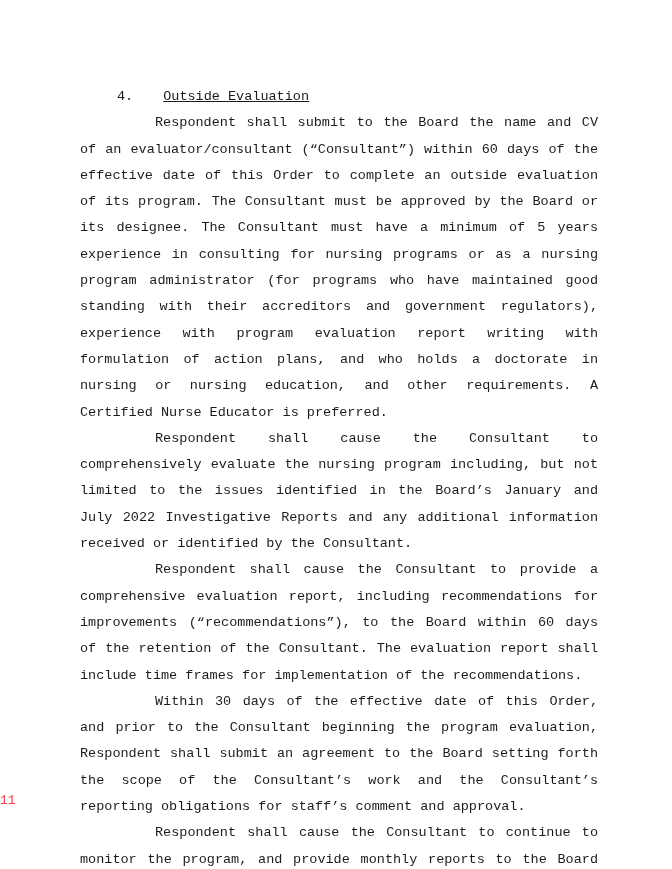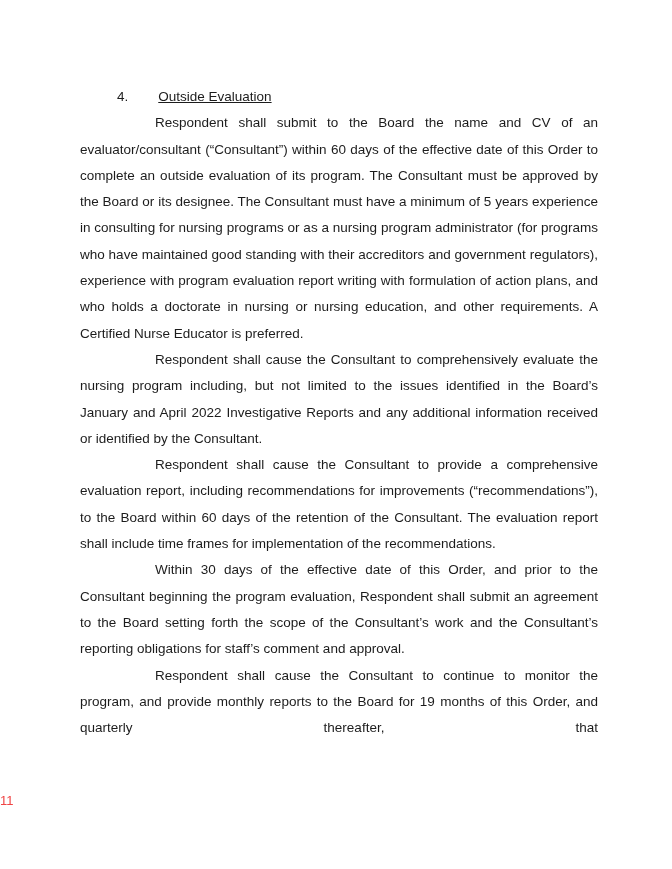--- a/index.html
+++ b/index.html
@@ -5,21 +5,21 @@
   html, body {
     margin: 0;
     padding: 0;
     background: #ffffff;
   }
   .page {
     position: relative;
     width: 628px;
     height: 869px;
     background: #ffffff;
-    font-family: Liberation Sans, sans-serif;
+    font-family: Liberation Mono, monospace;
     color: #1c1c1c;
     overflow: hidden;
   }
   .content {
     position: absolute;
     left: 80px;
     top: 84px;
     width: 518px;
     font-size: 13.5px;
     line-height: 26.3px;
@@ -53,21 +53,21 @@
 </head>
 <body>
 
 <div class="page">
   <div class="content">
     <p class="heading"><span class="num">4.</span><span class="title">Outside Evaluation</span></p>
 
     <p>Respondent shall submit to the Board the name and CV of an evaluator/consultant (“Consultant”) within 60 days of the effective date of this Order to complete an outside evaluation of its program.  The Consultant must be approved by the Board or its designee.  The Consultant must have a minimum of 5 years experience in consulting for nursing programs or as a nursing program administrator (for programs who have maintained good standing with their accreditors and government regulators), experience with program evaluation report writing with formulation of action plans, and who holds a doctorate in nursing or nursing education, and other requirements.  A Certified Nurse Educator is preferred.</p>
 
 
-    <p>Respondent shall cause the Consultant to comprehensively evaluate the nursing program including, but not limited to the issues identified in the Board’s January and April 2022 Investigative Reports and any additional information received or identified by the Consultant.</p>
+    <p>Respondent shall cause the Consultant to comprehensively evaluate the nursing program including, but not limited to the issues identified in the Board’s January and July 2022 Investigative Reports and any additional information received or identified by the Consultant.</p>
 
     <p>Respondent shall cause the Consultant to provide a comprehensive evaluation report, including recommendations for improvements (“recommendations”), to the Board within 60 days of the retention of the Consultant.  The evaluation report shall include time frames for implementation of the recommendations.</p>
 
     <p>Within 30 days of the effective date of this Order, and prior to the Consultant beginning the program evaluation, Respondent shall submit an agreement to the Board setting forth the scope of the Consultant’s work and the Consultant’s reporting obligations for staff’s comment and approval.</p>
 
 
     <p class="continued">Respondent shall cause the Consultant to continue to monitor the program, and provide monthly reports to the Board for 19 months of this Order, and quarterly thereafter, that</p>
   </div>
 
   <div class="footer">

